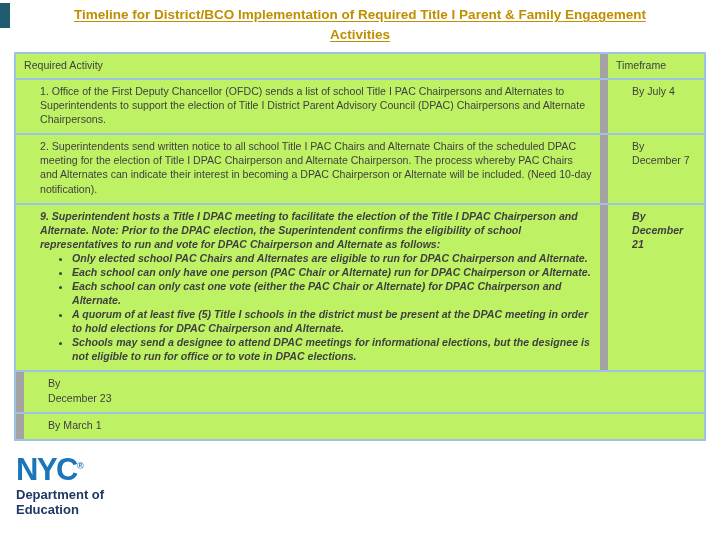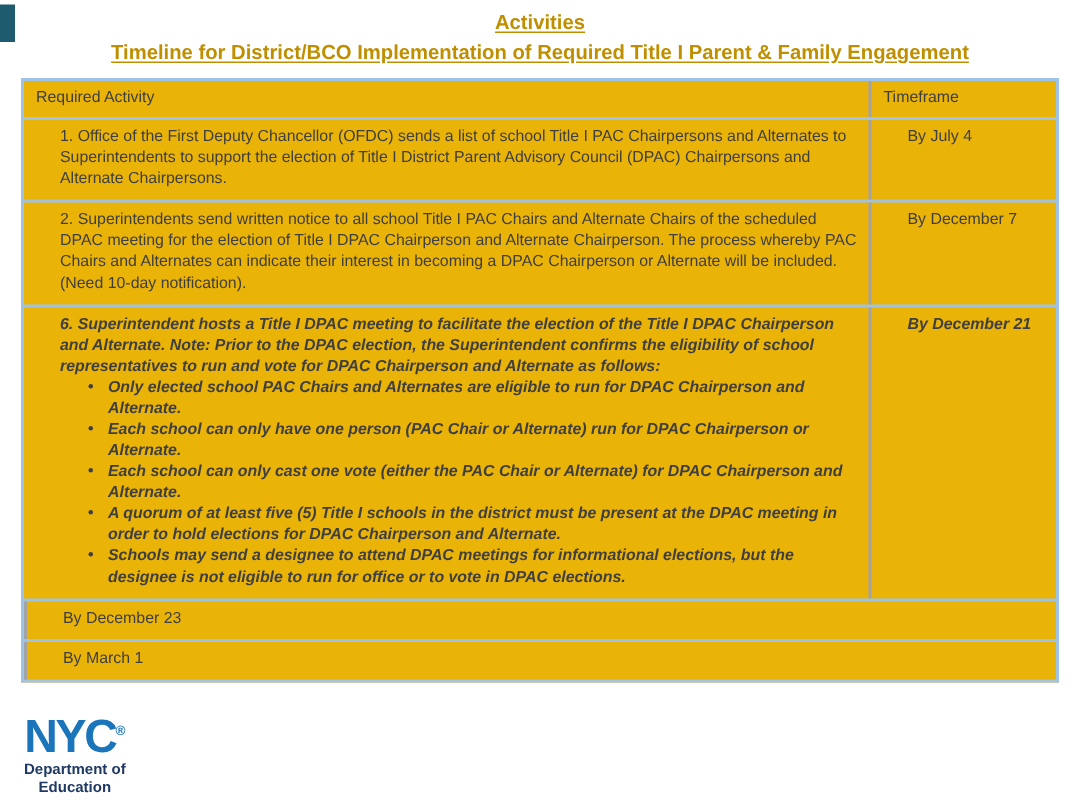--- a/index.html
+++ b/index.html
@@ -26,32 +26,32 @@
   }
   .slide-title .tline {
     text-decoration: underline;
     text-underline-offset: 2px;
   }
   .timeline-table {
     position: absolute;
     left: 14px; top: 52px;
     width: 692px;
     border: 2px solid #9DC3E6;
-    background: #eab308;
+    background: #bef264;
   }
   .trow { display: flex; border-top: 2px solid #9DC3E6; }
   .trow:first-child { border-top: none; }
   .cell {
     padding: 4px 8px 7px 24px;
     font-size: 10.6px;
     color: #3F3F3F;
     line-height: 1.33;
   }
   .cell.activity { flex: 1; min-width: 0; }
-  .cell.timeframe { width: 125px; border-left: 2px solid #a3a3a3; }
+  .cell.timeframe { width: 104px; border-left: 8px solid #a3a3a3; }
   .trow.header .cell { padding: 4px 8px 6px 8px; color: #404040; }
   .trow.row3 .cell { font-style: italic; font-weight: 700; }
   .trow.row3 ul { margin: 0; padding-left: 32px; list-style: disc; }
   .trow.row3 li { margin: 0; font-style: italic; }
   .trow.indent .cell.activity { padding-left: 13px; }
   .footer-bar {
     position: absolute;
     left: 130px; right: 0; top: 505px;
     height: 16px;
     background: linear-gradient(#35618D, #17375E);
@@ -60,52 +60,52 @@
   }
   .page-number {
     position: absolute;
     right: 22px; top: 0;
     line-height: 16px;
     color: #ffffff;
     font-size: 11px;
   }
   .logo {
     position: absolute;
-    left: 16px; top: 475px; text-align: center;
+    left: 16px; top: 454px;
   }
   .logo-nyc {
     font-size: 31px;
     font-weight: 800;
     color: #1B75BB;
     letter-spacing: -1.5px;
     line-height: 1;
   }
   .logo-reg {
     font-size: 9px;
     font-weight: 700;
     color: #1B75BB;
     vertical-align: super;
     letter-spacing: 0;
   }
   .logo-dept {
     margin-top: 2px;
-    font-size: 10px;
+    font-size: 13px;
     font-weight: 700;
     color: #1F3864;
     line-height: 1.18;
   }
 </style>
 </head>
 <body>
 
 <div class="corner-mark"></div>
 
 <div class="slide-title">
+  <div><span class="tline">Timeline for District/BCO Implementation of Required Title I Parent &amp; Family Engagement</span></div>
   <div><span class="tline">Activities</span></div>
-  <div><span class="tline">Timeline for District/BCO Implementation of Required Title I Parent &amp; Family Engagement</span></div>
 </div>
 
 <div class="timeline-table">
 
   <div class="trow header">
     <div class="cell activity">Required Activity</div>
     <div class="cell timeframe">Timeframe</div>
   </div>
 
   <div class="trow">
@@ -113,21 +113,21 @@
     <div class="cell timeframe">By July 4</div>
   </div>
 
   <div class="trow">
     <div class="cell activity">2. Superintendents send written notice to all school Title I PAC Chairs and Alternate Chairs of the scheduled DPAC meeting for the election of Title I DPAC Chairperson and Alternate Chairperson. The process whereby PAC Chairs and Alternates can indicate their interest in becoming a DPAC Chairperson or Alternate will be included. (Need 10-day notification).</div>
     <div class="cell timeframe">By December  7</div>
   </div>
 
   <div class="trow row3">
     <div class="cell activity">
-      <div>6. Superintendent hosts a Title I DPAC meeting to facilitate the election of the Title I DPAC Chairperson and Alternate. Note: Prior to the DPAC election, the Superintendent confirms the eligibility of school representatives to run and vote for DPAC Chairperson and Alternate as follows:</div>
+      <div>9. Superintendent hosts a Title I DPAC meeting to facilitate the election of the Title I DPAC Chairperson and Alternate. Note: Prior to the DPAC election, the Superintendent confirms the eligibility of school representatives to run and vote for DPAC Chairperson and Alternate as follows:</div>
       <ul>
         <li>Only elected school PAC Chairs and Alternates are eligible to run for DPAC Chairperson and Alternate.</li>
         <li>Each school can only have one person (PAC Chair or Alternate) run for DPAC Chairperson or Alternate.</li>
         <li>Each school can only cast one vote (either the PAC Chair or Alternate) for DPAC Chairperson and Alternate.</li>
         <li>A quorum of at least five (5) Title I schools in the district must be present at the DPAC meeting in order to hold elections for DPAC Chairperson and Alternate.</li>
         <li>Schools may send a designee to attend DPAC meetings for informational elections, but the designee is not eligible to run for office or to vote in DPAC elections.</li>
       </ul>
     </div>
     <div class="cell timeframe">By December 21</div>
   </div>

